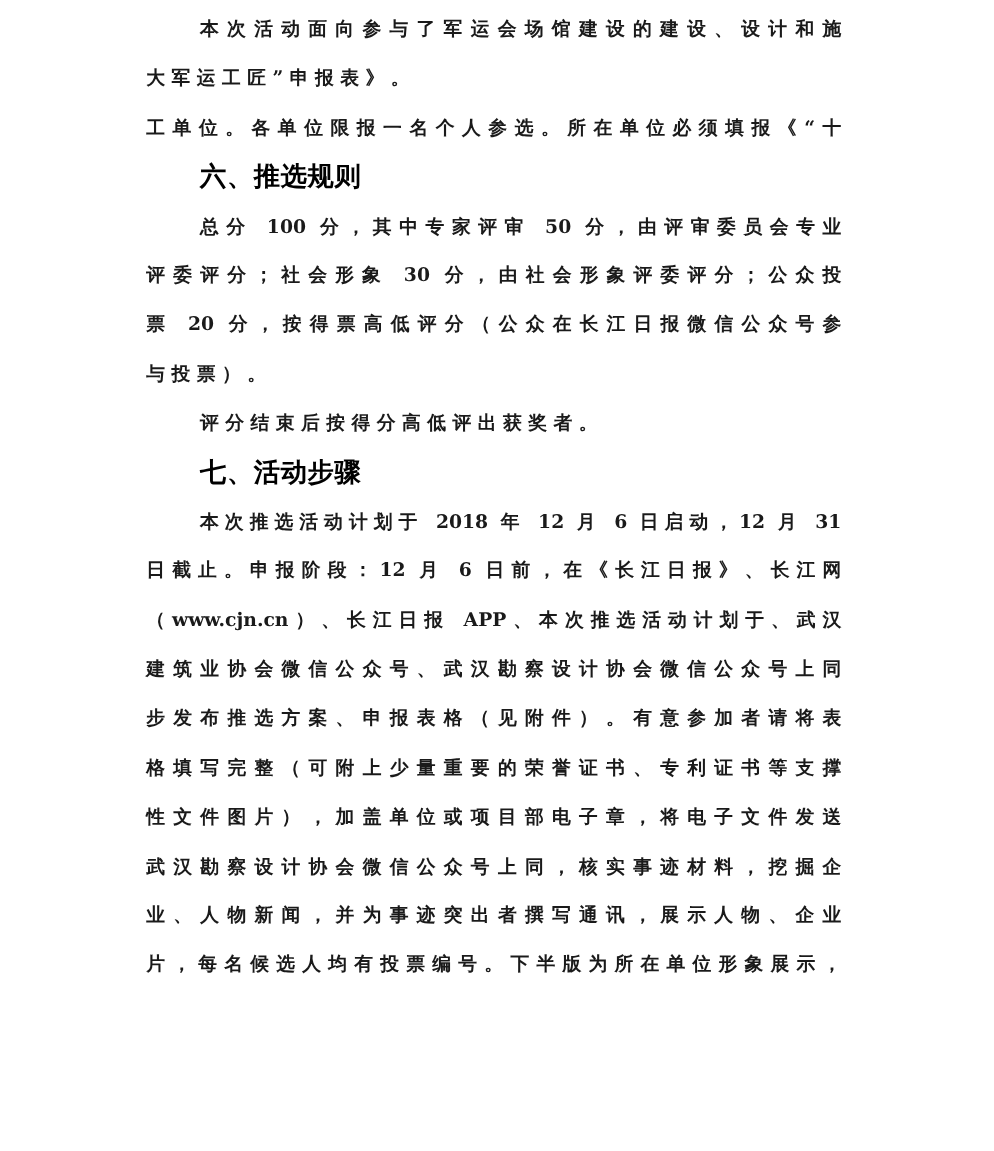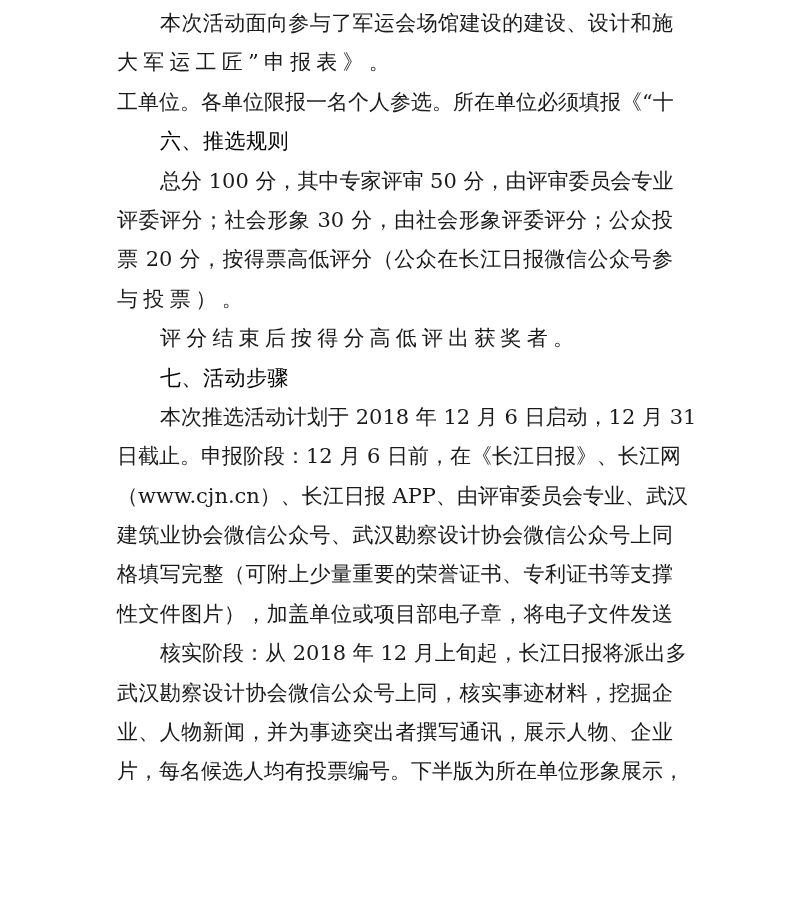--- a/index.html
+++ b/index.html
@@ -4,32 +4,32 @@
 <style>
   html, body { margin: 0; padding: 0; background: #ffffff; }
   body { width: 795px; height: 921px; overflow: hidden; position: relative; }
   .page {
     position: absolute; left: 117px; top: 4px; width: 556px;
     font-family: "DejaVu Serif", "Liberation Serif", serif;
     color: #1a1a1a;
   }
   .line {
     height: 39.4px; line-height: 39.4px;
-    font-size: 21px;
+    font-size: 15px;
     white-space: nowrap;
     text-align: justify; text-align-last: justify;
     letter-spacing: 0;
-    font-weight: normal;
+    font-weight: bold;
     -webkit-font-smoothing: none;
   }
   .line.indent { padding-left: 43px; }
   .line.last { text-align-last: left; letter-spacing: 5.2px; }
   .line.heading {
     font-family: "DejaVu Sans", "Liberation Sans", sans-serif;
-    font-weight: normal; font-size: 21px;
+    font-weight: bold; font-size: 21px;
     text-align-last: left; padding-left: 43px; letter-spacing: 0.5px;
     color: #000;
   }
 </style>
 </head>
 <body>
 
 <div class="page">
 
   <div>
@@ -49,26 +49,26 @@
 
   <div>
     <div class="line indent last">评分结束后按得分高低评出获奖者。</div>
   </div>
 
   <div class="line heading">七、活动步骤</div>
 
   <div>
     <div class="line indent">本次推选活动计划于 2018 年 12 月 6 日启动，12 月 31</div>
     <div class="line">日截止。申报阶段：12 月 6 日前，在《长江日报》、长江网</div>
-    <div class="line">（www.cjn.cn）、长江日报 APP、由评审委员会专业、武汉</div>
+    <div class="line">（www.cjn.cn）、长江日报 APP、本次推选活动计划于、武汉</div>
     <div class="line">建筑业协会微信公众号、武汉勘察设计协会微信公众号上同</div>
+    <div class="line">步发布推选方案、申报表格（见附件）。有意参加者请将表</div>
     <div class="line">格填写完整（可附上少量重要的荣誉证书、专利证书等支撑</div>
     <div class="line">性文件图片），加盖单位或项目部电子章，将电子文件发送</div>
   </div>
 
   <div>
-    <div class="line indent">核实阶段：从 2018 年 12 月上旬起，长江日报将派出多</div>
     <div class="line">武汉勘察设计协会微信公众号上同，核实事迹材料，挖掘企</div>
     <div class="line">业、人物新闻，并为事迹突出者撰写通讯，展示人物、企业</div>
     <div class="line">片，每名候选人均有投票编号。下半版为所在单位形象展示，</div>
   </div>
 
 </div>
 
 </body></html>

